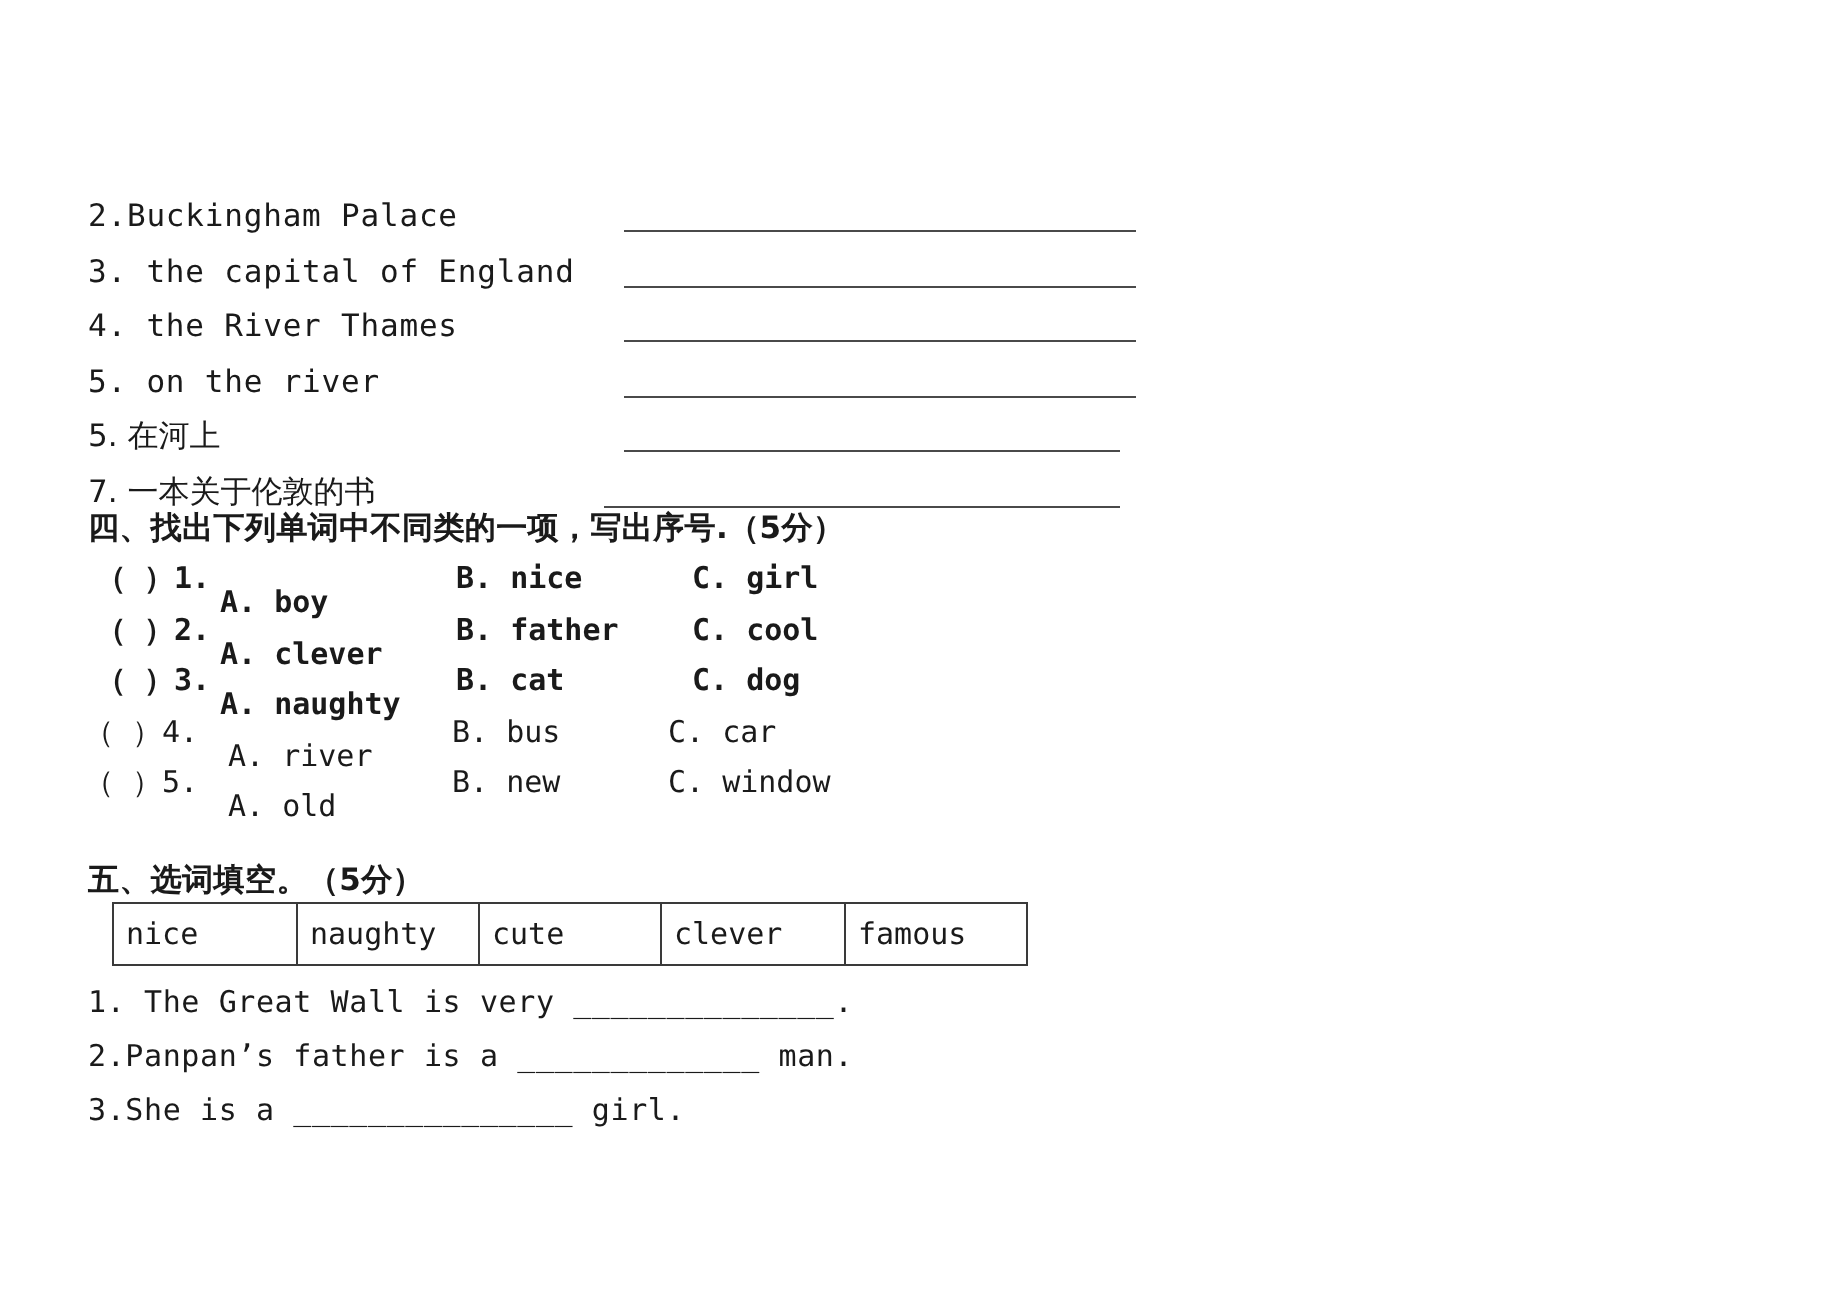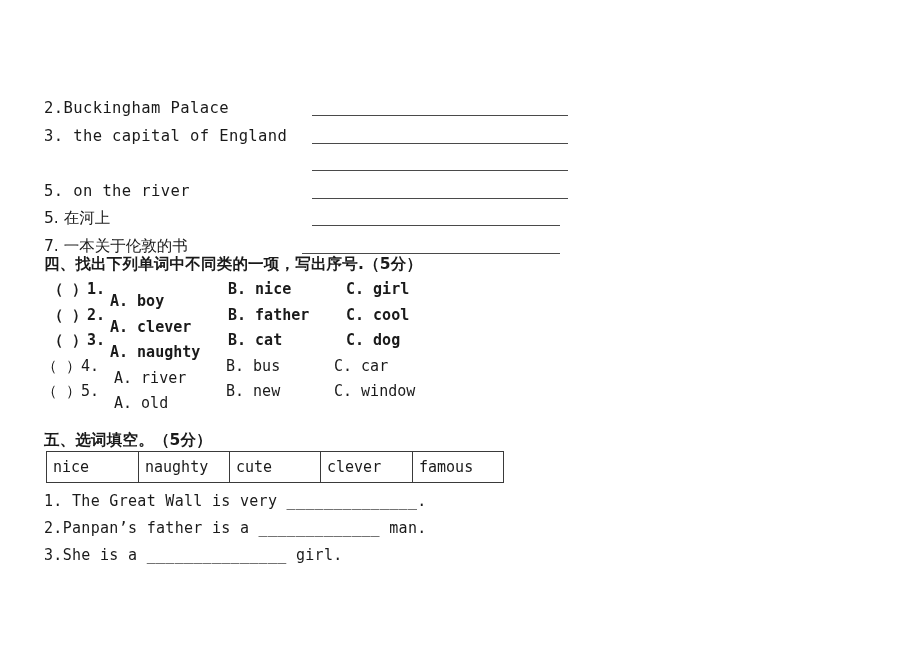--- a/index.html
+++ b/index.html
@@ -96,21 +96,21 @@
   .q4-row.bold .opt-c { left: 308px; }
   
   .q4-row.light .paren { left: 4px; }
   .q4-row.light .opt-a { left: 76px; }
   .q4-row.light .opt-b { left: 188px; text-align: center; }
   .q4-row.light .opt-c { left: 296px; }
 
   
   .wordbank {
     position: absolute;
-    left: 46px;
+    left: 56px;
     top: 451px;
     border-collapse: collapse;
     table-layout: fixed;
   }
   .wordbank td {
     border: 1px solid #3a3a3a;
     height: 30px;
     padding: 0 0 0 6px;
     font-size: 15px;
     line-height: 30px;
@@ -145,20 +145,21 @@
       <span class="trans-label">2.Buckingham Palace</span>
       <span class="trans-rule" style="left:274px; width:256px;"></span>
     </div>
 
     <div class="trans-row">
       <span class="trans-label">3. the capital of England</span>
       <span class="trans-rule" style="left:274px; width:256px;"></span>
     </div>
 
     <div class="trans-row">
+      <span class="trans-label">4. the River Thames</span>
       <span class="trans-rule" style="left:274px; width:256px;"></span>
     </div>
 
     <div class="trans-row">
       <span class="trans-label">5. on the river</span>
       <span class="trans-rule" style="left:274px; width:256px;"></span>
     </div>
 
     <div class="trans-row">
       <span class="trans-label cn">5. 在河上</span>

